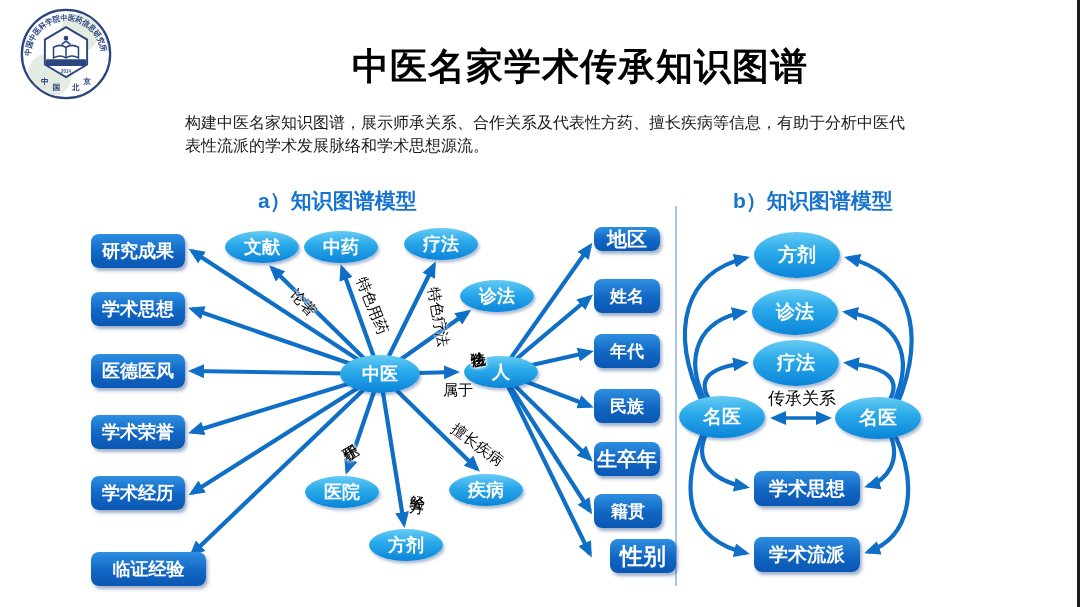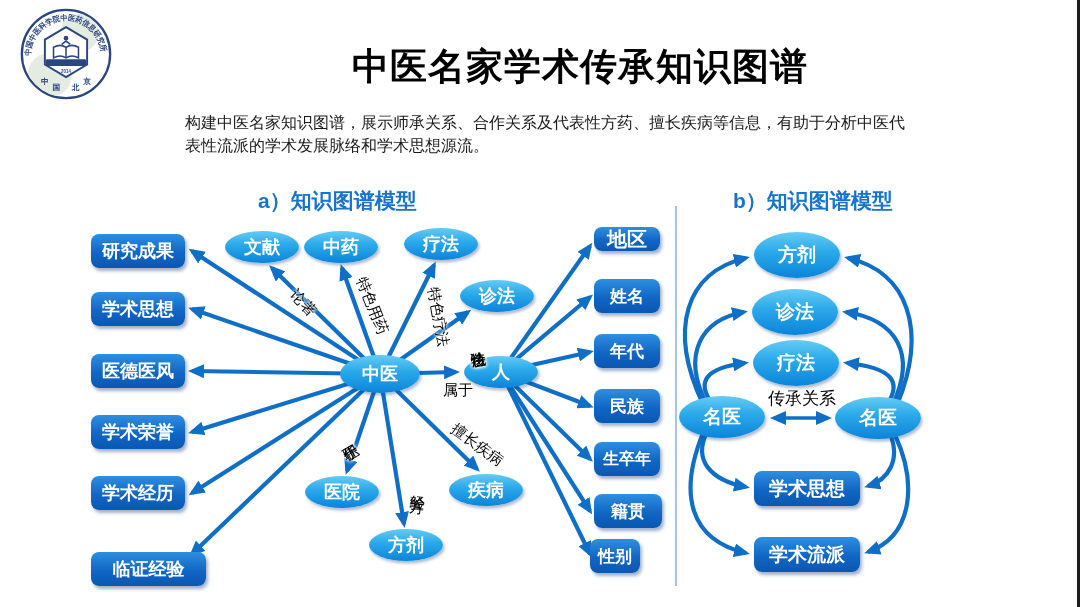--- a/index.html
+++ b/index.html
@@ -141,23 +141,23 @@
   <div class="node ell" style="left:464px;top:356px;width:74px;height:32px">人</div>
 
   <div class="node ell" style="left:305px;top:476px;width:74px;height:32px">医院</div>
   <div class="node ell" style="left:369px;top:529px;width:74px;height:32px">方剂</div>
   <div class="node ell" style="left:449px;top:474px;width:74px;height:32px">疾病</div>
 
   <div class="node rct" style="left:594px;top:227px;width:66px;height:24px;font-size:20px">地区</div>
   <div class="node rct" style="left:594px;top:279px;width:66px;height:34px;font-size:17px">姓名</div>
   <div class="node rct" style="left:594px;top:334px;width:66px;height:34px;font-size:17px">年代</div>
   <div class="node rct" style="left:594px;top:389px;width:66px;height:34px;font-size:17px">民族</div>
-  <div class="node rct" style="left:594px;top:442px;width:66px;height:34px;font-size:16px">生卒年</div>
+  <div class="node rct" style="left:594px;top:442px;width:66px;height:34px;font-size:20px">生卒年</div>
   <div class="node rct" style="left:594px;top:494px;width:68px;height:34px;font-size:17px">籍贯</div>
-  <div class="node rct" style="left:590px;top:539px;width:50px;height:34px;font-size:17px">性别</div>
+  <div class="node rct" style="left:610px;top:539px;width:66px;height:34px;font-size:23px">性别</div>
 
   <div class="elabel" style="left:303px;top:303px;transform:translate(-50%,-50%) rotate(46deg)">论著</div>
   <div class="elabel" style="left:372px;top:306px;transform:translate(-50%,-50%) rotate(68deg)">特色用药</div>
   <div class="elabel" style="left:438px;top:317px;transform:translate(-50%,-50%) rotate(80deg)">特色疗法</div>
   <div class="elabel vert" style="left:475px;top:340px;transform:translate(-50%,-50%) rotate(-8deg);letter-spacing:0">特色诊法</div>
   <div class="elabel" style="left:458px;top:390px;transform:translate(-50%,-50%)">属于</div>
   <div class="elabel vert" style="left:341px;top:437px;transform:translate(-50%,-50%) rotate(-30deg);letter-spacing:0">任职于</div>
   <div class="elabel vert" style="left:419px;top:486px;transform:translate(-50%,-50%) rotate(7deg)">经验方</div>
   <div class="elabel" style="left:477px;top:445px;transform:translate(-50%,-50%) rotate(36deg)">擅长疾病</div>
 

